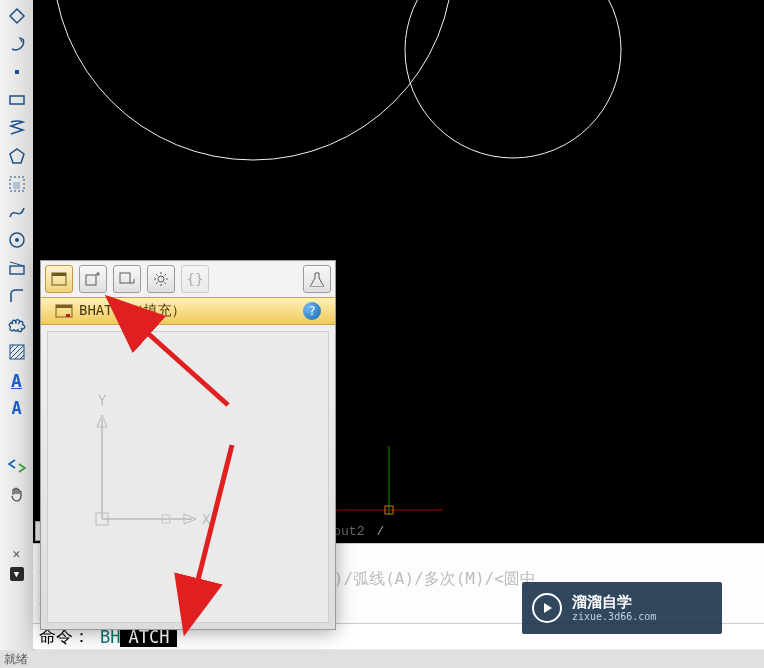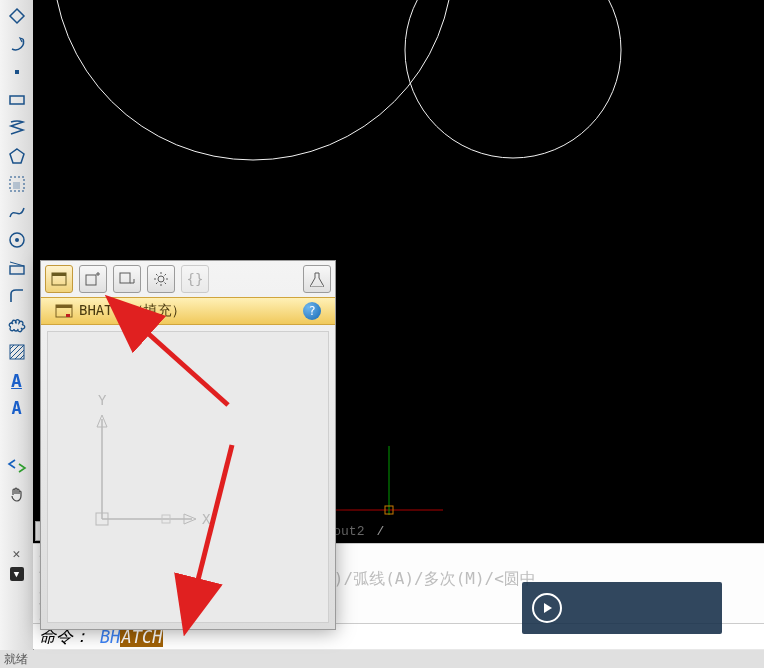--- a/index.html
+++ b/index.html
@@ -136,27 +136,26 @@
     width: 731px;
     height: 26px;
     background: #fff;
     border-top: 1px solid #ccc;
     display: flex;
     align-items: center;
     font-size: 17px;
     font-family: "SimSun", monospace;
     padding-left: 6px;
     box-sizing: border-box;
-    font-style: italic;
-  }
-  .cmd-typed { color: #3b82f6; }
+  }
+  .cmd-typed { color: #0f766e; }
   .cmd-suggest {
-    background: #a16207;
+    background: #000000;
     color: #fff;
-    padding: 0 1px;
+    padding: 0 8px;
   }
   .status-bar {
     position: absolute;
     left: 0;
     top: 650px;
     width: 764px;
     height: 18px;
     background: #e0e0e0;
     font-size: 12px;
     color: #555;
@@ -495,13 +494,17 @@
     <marker id="ah" markerWidth="12" markerHeight="12" refX="2" refY="5" orient="auto">
       <polygon points="0,0 12,5 0,10" fill="#e02020"></polygon>
     </marker>
   </defs>
   <line x1="228" y1="405" x2="142" y2="328" stroke="#e02020" stroke-width="5" marker-end="url(#ah)"></line>
   <line x1="232" y1="445" x2="196" y2="588" stroke="#e02020" stroke-width="5" marker-end="url(#ah)"></line>
 </svg>
 
 <div class="watermark">
   <div class="play"></div>
+  <div class="txt">
+    <div class="big">溜溜自学</div>
+    <div class="small">zixue.3d66.com</div>
+  </div>
 </div>
 
 </body></html>

